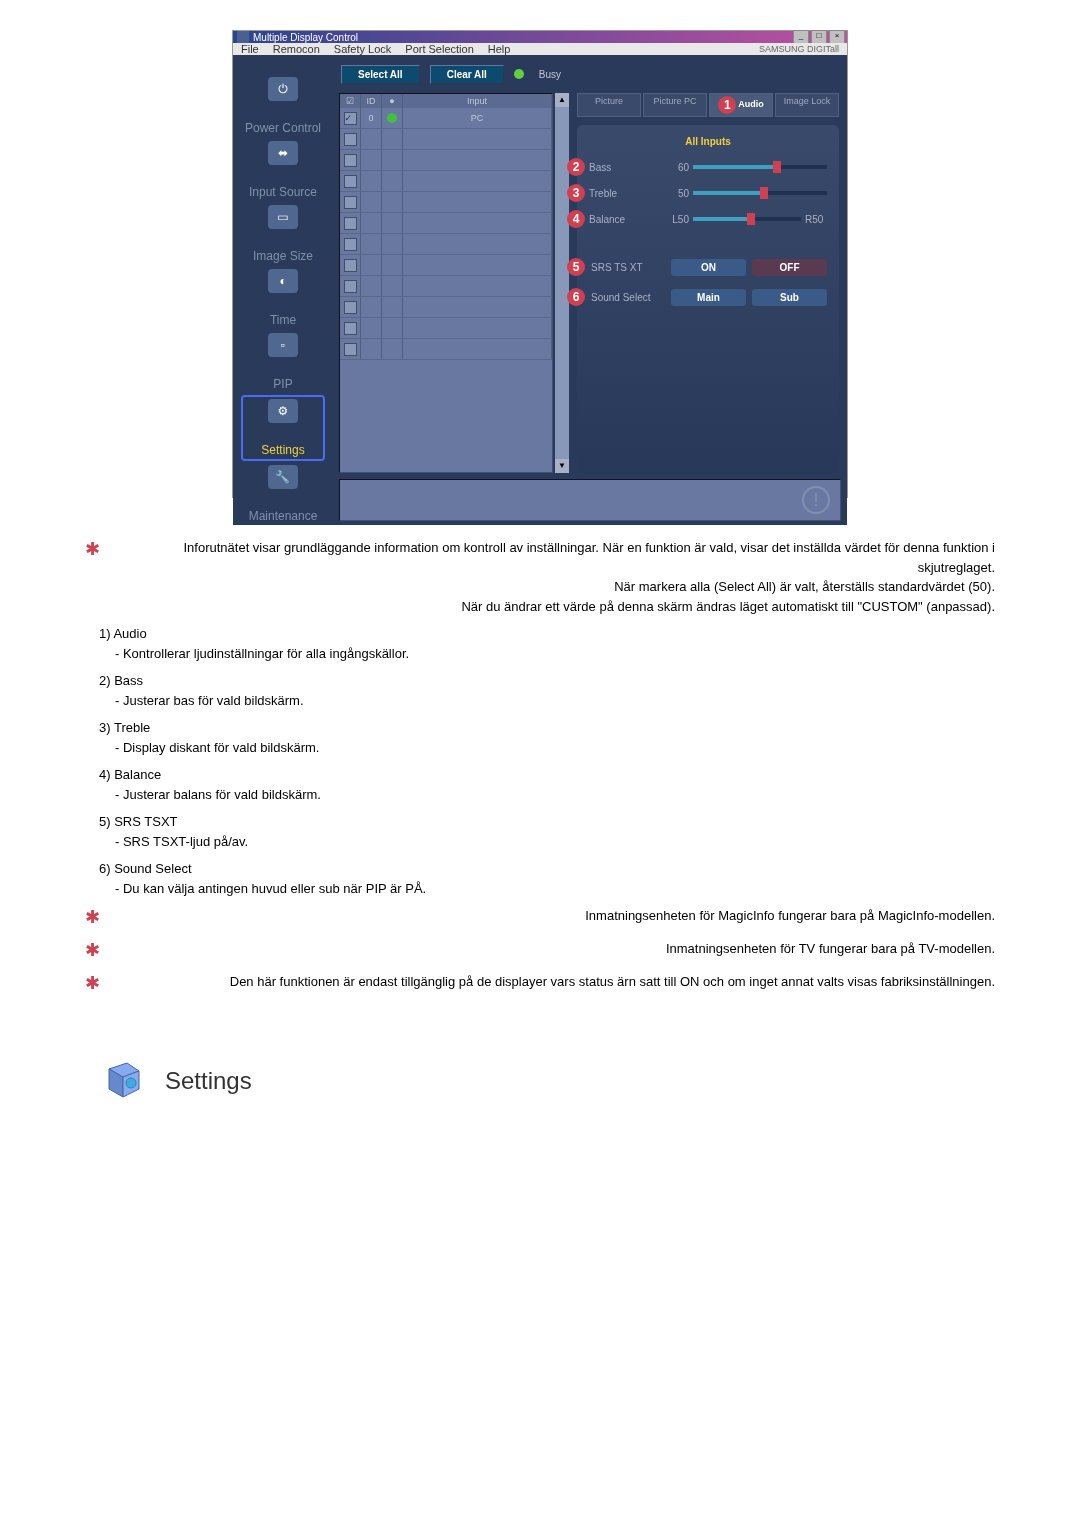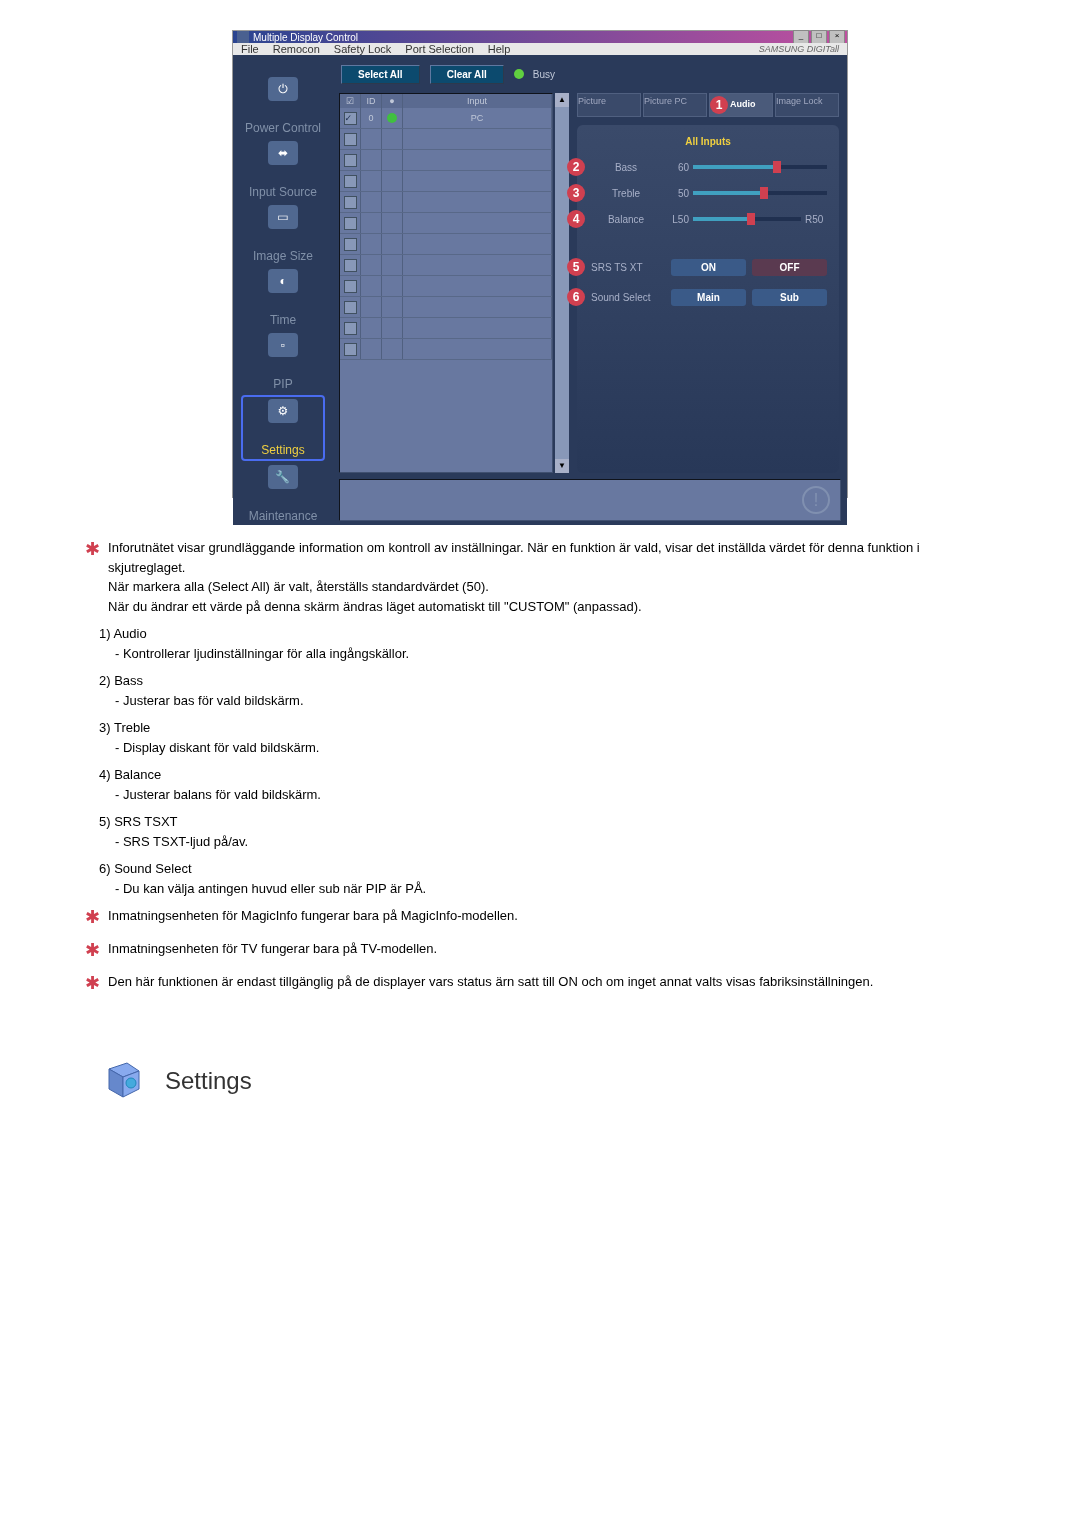--- a/index.html
+++ b/index.html
@@ -63,21 +63,20 @@
       color: #333;
       padding-left: 8px;
       gap: 14px;
       position: relative;
     }
     .samsung-logo {
       position: absolute;
       right: 8px;
       font-size: 9px;
       color: #666;
-      font-style: italic;
     }
     .app-body {
       flex: 1;
       display: flex;
       background: #2a3a5a;
     }
     .sidebar {
       width: 100px;
       background: #2a3a5a;
       padding-top: 20px;
@@ -132,21 +131,21 @@
       background: #0c4a6e;
       color: #fff;
       font-size: 10px;
       font-weight: bold;
       padding: 3px 16px;
       border: 1px outset #6078a0;
     }
     .busy-indicator {
       display: flex;
       align-items: center;
-      gap: 9px;
+      gap: 15px;
       color: #c0c8d8;
       font-size: 10px;
     }
     .busy-dot {
       width: 10px;
       height: 10px;
       background: #60d040;
       border-radius: 50%;
     }
     .content-split {
@@ -233,21 +232,21 @@
     }
     .tabs {
       display: flex;
       gap: 2px;
       margin-bottom: 8px;
     }
     .tab {
       flex: 1;
       font-size: 9px;
       color: #a0a8c0;
-      text-align: left;
+      text-align: center;
       background: #3a4a6a;
       border: 1px solid #506080;
       padding: 2px 0;
     }
     .tab.active {
       color: #fff;
       font-weight: bold;
       background: #4a5a7a;
     }
     .tab-marker {
@@ -295,21 +294,20 @@
       font-size: 12px;
       display: inline-flex;
       align-items: center;
       justify-content: center;
       margin-left: -22px;
     }
     .slider-label {
       width: 74px;
       font-size: 10px;
       color: #a8b0c8;
-      text-align: center;
     }
     .slider-val {
       width: 22px;
       font-size: 10px;
       color: #a8b0c8;
       text-align: right;
     }
     .slider-track {
       flex: 1;
       height: 4px;
@@ -385,20 +383,21 @@
       line-height: 1.5;
     }
     .star-icon {
       color: #d04050;
       font-size: 18px;
       flex-shrink: 0;
       margin-top: -2px;
     }
     .note-text {
       flex: 1;
+      text-align: right;
     }
     .numbered-item {
       margin: 8px 0 0 14px;
       font-size: 13px;
       line-height: 1.5;
     }
     .numbered-item .desc {
       margin-left: 16px;
     }
     .bold-note {

